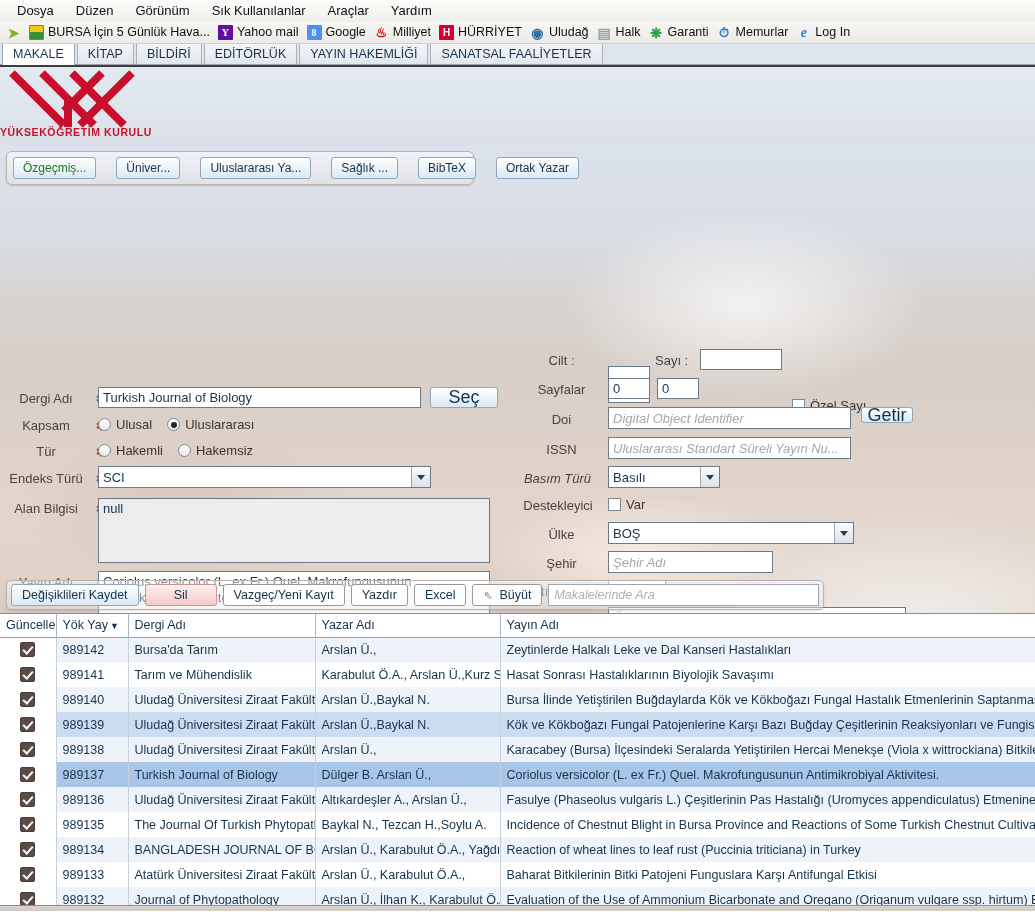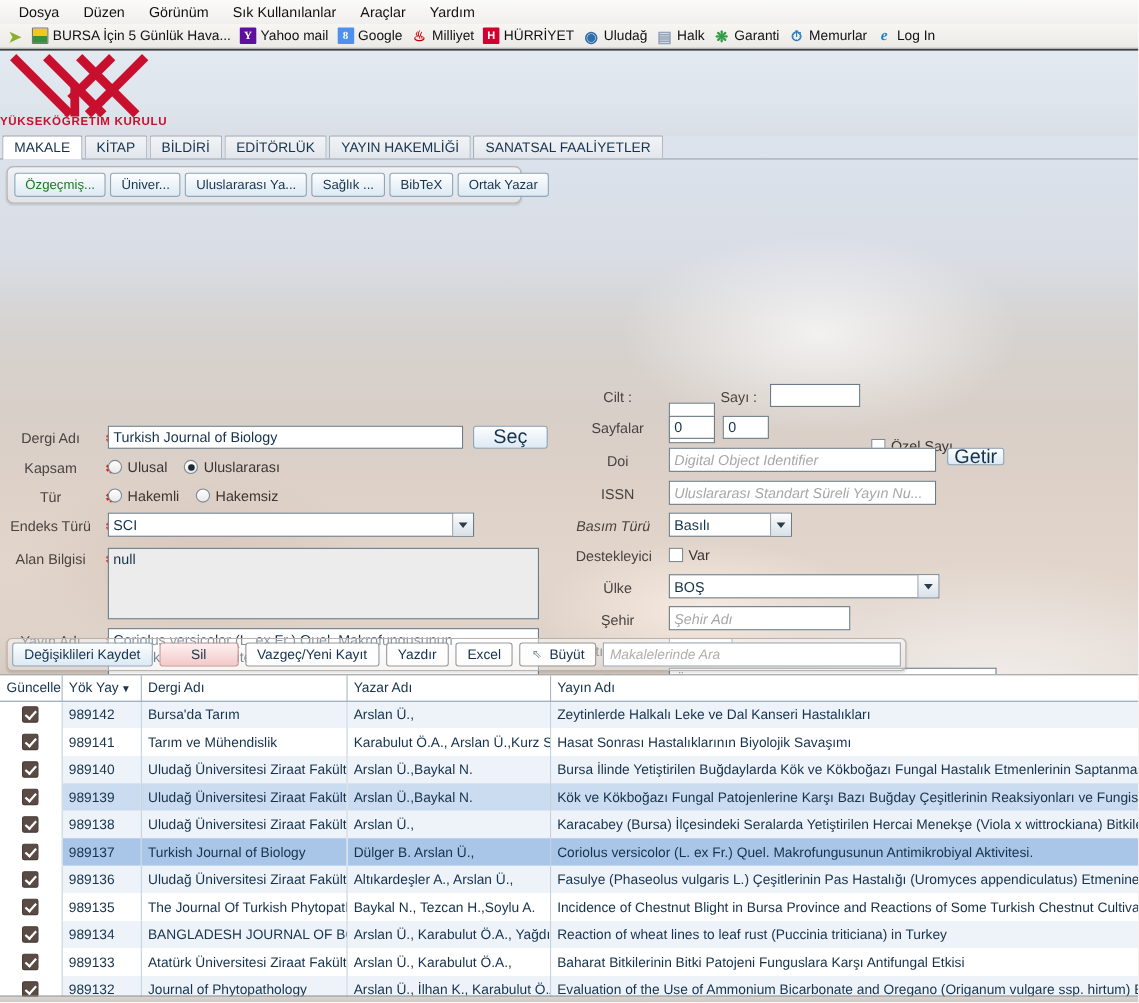--- a/index.html
+++ b/index.html
@@ -152,21 +152,21 @@
 
   
   #quickbar {
     margin: 6px 0 0 6px;
     width: 468px;
     padding: 5px 6px;
     border: 1px solid #b9b2ad;
     border-radius: 6px;
     background: linear-gradient(rgba(255,255,255,.55), rgba(235,230,226,.45));
     display: flex;
-    gap: 4px;
+    gap: 20px;
     box-shadow: 0 1px 2px rgba(0,0,0,.15);
   }
   .qbtn {
     flex: 0 0 auto;
     height: 22px;
     line-height: 20px;
     padding: 0 9px;
     font-size: 12px;
     color: #16334d;
     text-align: center;
@@ -426,41 +426,41 @@
       <span class="bmicon ic-ie">e</span>
       <span class="bm-label">Log In</span>
     </div>
   </div>
 </div>
 
 <div id="page">
   <div id="bg-cloud-1"></div>
   <div id="bg-cloud-2"></div>
 
+  <div id="tabbar">
+    <div class="tab active">MAKALE</div>
+    <div class="tab">KİTAP</div>
+    <div class="tab">BİLDİRİ</div>
+    <div class="tab">EDİTÖRLÜK</div>
+    <div class="tab">YAYIN HAKEMLİĞİ</div>
+    <div class="tab">SANATSAL FAALİYETLER</div>
+  </div>
+
   <div id="app-header">
     <svg id="yok-logo" width="175" height="62" viewBox="0 0 175 62">
       <g fill="none" stroke="#c8102e" stroke-width="8">
         <path d="M6 4 L58 56"></path>
         <path d="M36 4 L88 56"></path>
         <path d="M66 4 L118 56"></path>
         <path d="M96 4 L58 42"></path>
         <path d="M126 4 L74 56"></path>
         <path d="M62 30 L62 58"></path>
       </g>
     </svg>
     <div id="yok-logo-text">YÜKSEKÖĞRETİM KURULU</div>
-  </div>
-
-  <div id="tabbar">
-    <div class="tab active">MAKALE</div>
-    <div class="tab">KİTAP</div>
-    <div class="tab">BİLDİRİ</div>
-    <div class="tab">EDİTÖRLÜK</div>
-    <div class="tab">YAYIN HAKEMLİĞİ</div>
-    <div class="tab">SANATSAL FAALİYETLER</div>
   </div>
 
   <div id="quickbar">
     <div class="qbtn green">Özgeçmiş...</div>
     <div class="qbtn">Üniver...</div>
     <div class="qbtn">Uluslararası Ya...</div>
     <div class="qbtn">Sağlık ...</div>
     <div class="qbtn">BibTeX</div>
     <div class="qbtn">Ortak Yazar</div>
   </div>

